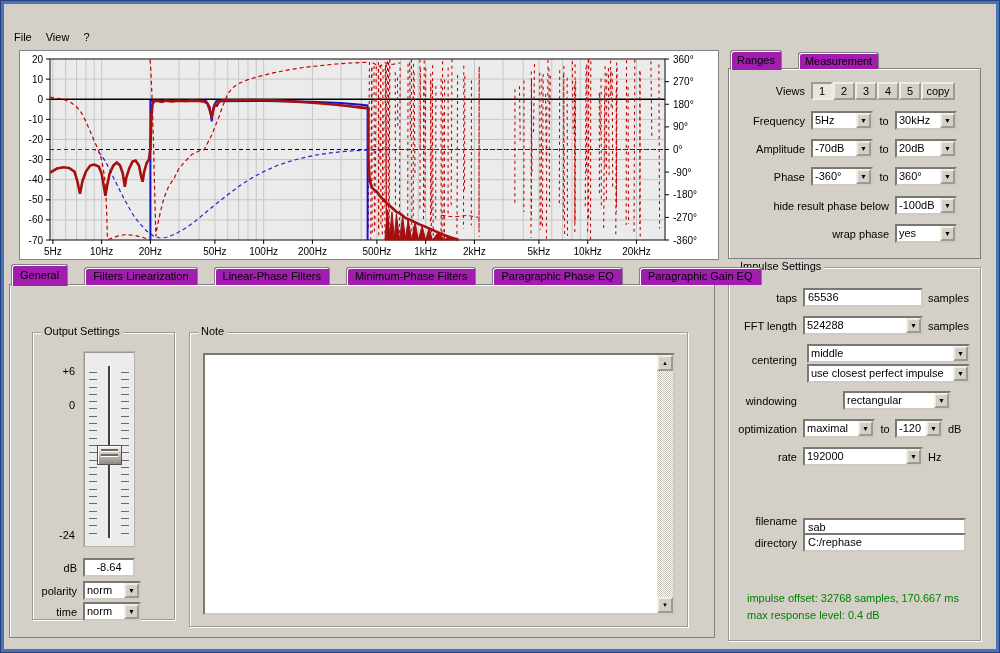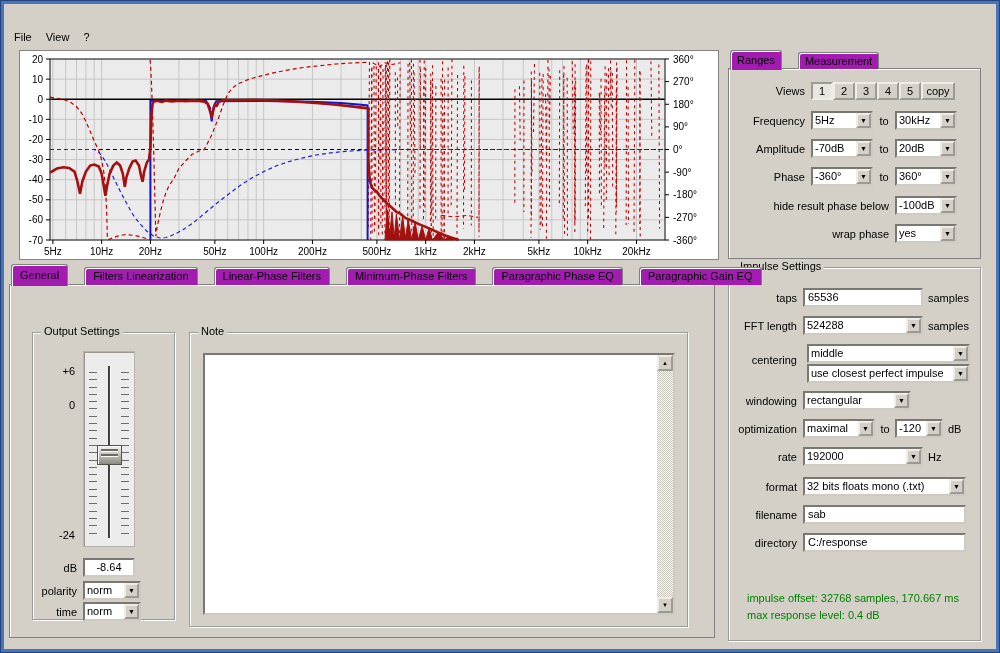--- a/index.html
+++ b/index.html
@@ -463,21 +463,21 @@
         </span>
     </div>
     <div class="row" style="left:78px;top:96px;width:170px;">
       <span class="combo" style="width:163px;">
           <span class="combo-val">use closest perfect impulse</span>
           <span class="combo-arrow">▼</span>
         </span>
     </div>
     <div class="row" style="left:4px;top:123px;width:245px;">
       <span class="lbl" style="width:70px;">windowing</span>
-      <span class="combo" style="width:108px;">
+      <span class="combo" style="width:108px;margin-left:40px;">
           <span class="combo-val">rectangular</span>
           <span class="combo-arrow">▼</span>
         </span>
     </div>
     <div class="row" style="left:4px;top:151px;width:245px;">
       <span class="lbl" style="width:70px;">optimization</span>
       <span class="combo" style="width:72px;">
           <span class="combo-val">maximal</span>
           <span class="combo-arrow">▼</span>
         </span>
@@ -489,32 +489,25 @@
       <span class="units">dB</span>
     </div>
     <div class="row" style="left:4px;top:179px;width:245px;">
       <span class="lbl" style="width:70px;">rate</span>
       <span class="combo" style="width:120px;">
           <span class="combo-val">192000</span>
           <span class="combo-arrow">▼</span>
         </span>
       <span class="units">Hz</span>
     </div>
-    <div class="row" style="left:4px;top:209px;width:245px;">
-      <span class="lbl" style="width:70px;">format</span>
-      <span class="combo" style="width:163px;">
-          <span class="combo-val">32 bits floats mono (.txt)</span>
-          <span class="combo-arrow">▼</span>
-        </span>
-    </div>
     <div class="row" style="left:4px;top:237px;width:245px;">
       <span class="lbl" style="width:70px;">filename</span>
-      <span class="tfield" style="width:163px;">sab</span>
+      <span class="tfield" style="width:163px;margin-top:13px;">sab</span>
     </div>
     <div class="row" style="left:4px;top:265px;width:245px;">
       <span class="lbl" style="width:70px;">directory</span>
-      <span class="tfield" style="width:163px;">C:/response</span>
+      <span class="tfield" style="width:163px;">C:/rephase</span>
     </div>
     <span class="status-line" style="left:18px;top:324px;">impulse offset: 32768 samples, 170.667 ms</span>
     <span class="status-line" style="left:18px;top:341px;">max response level: 0.4 dB</span>
   </div>
 
 </div>
 
 </body></html>

